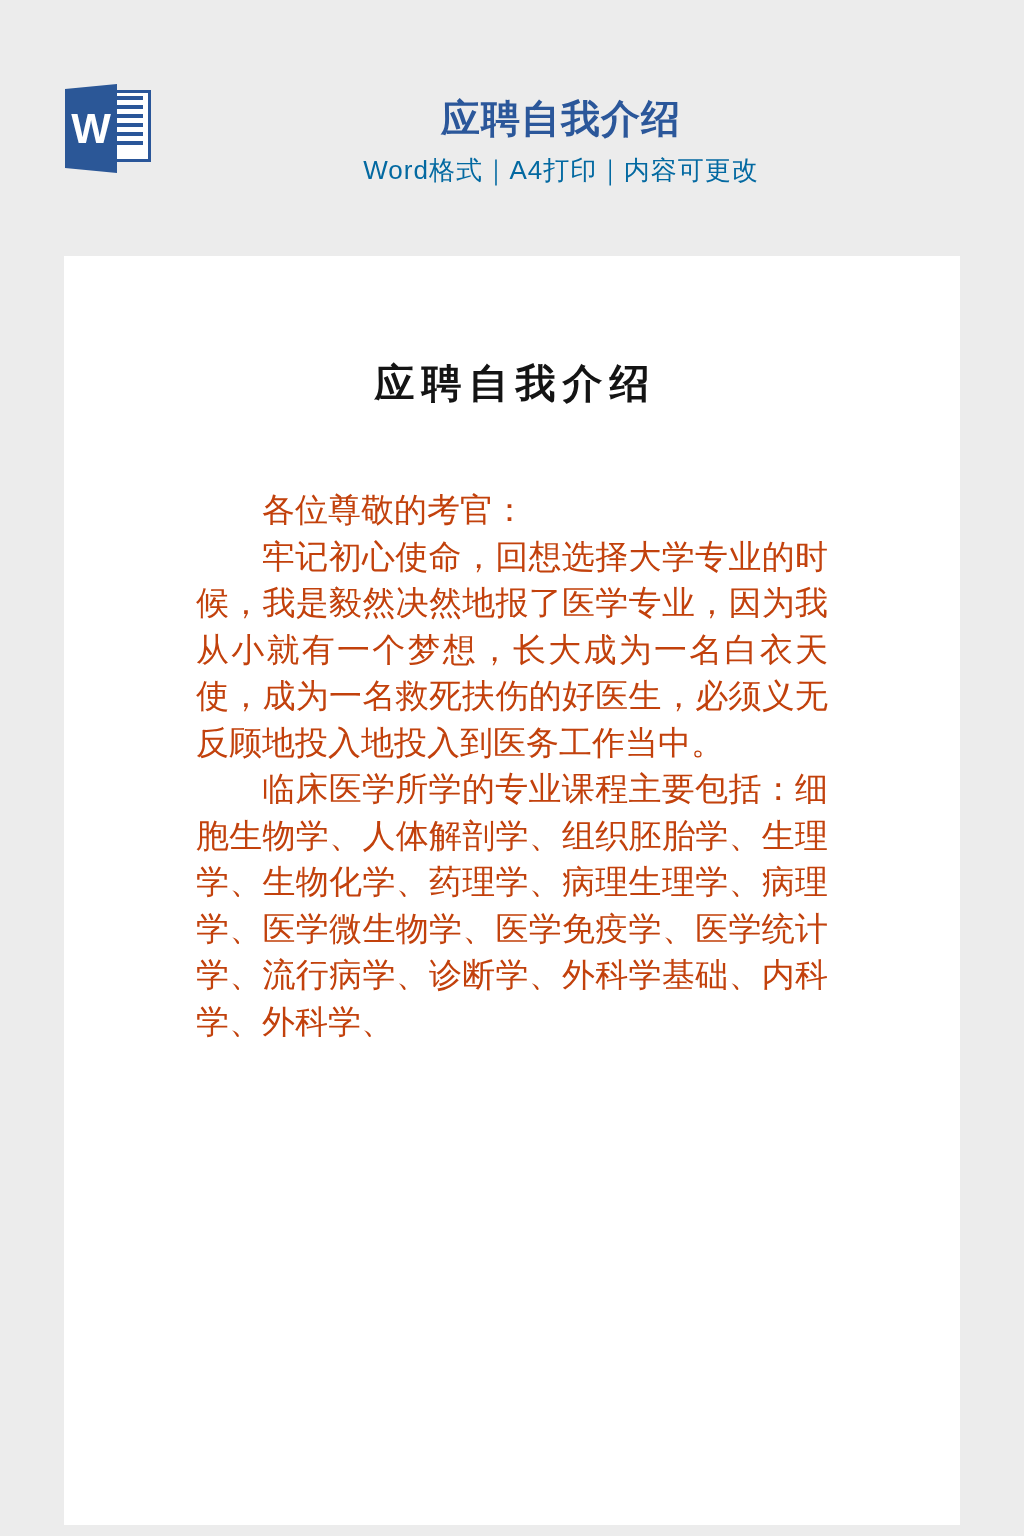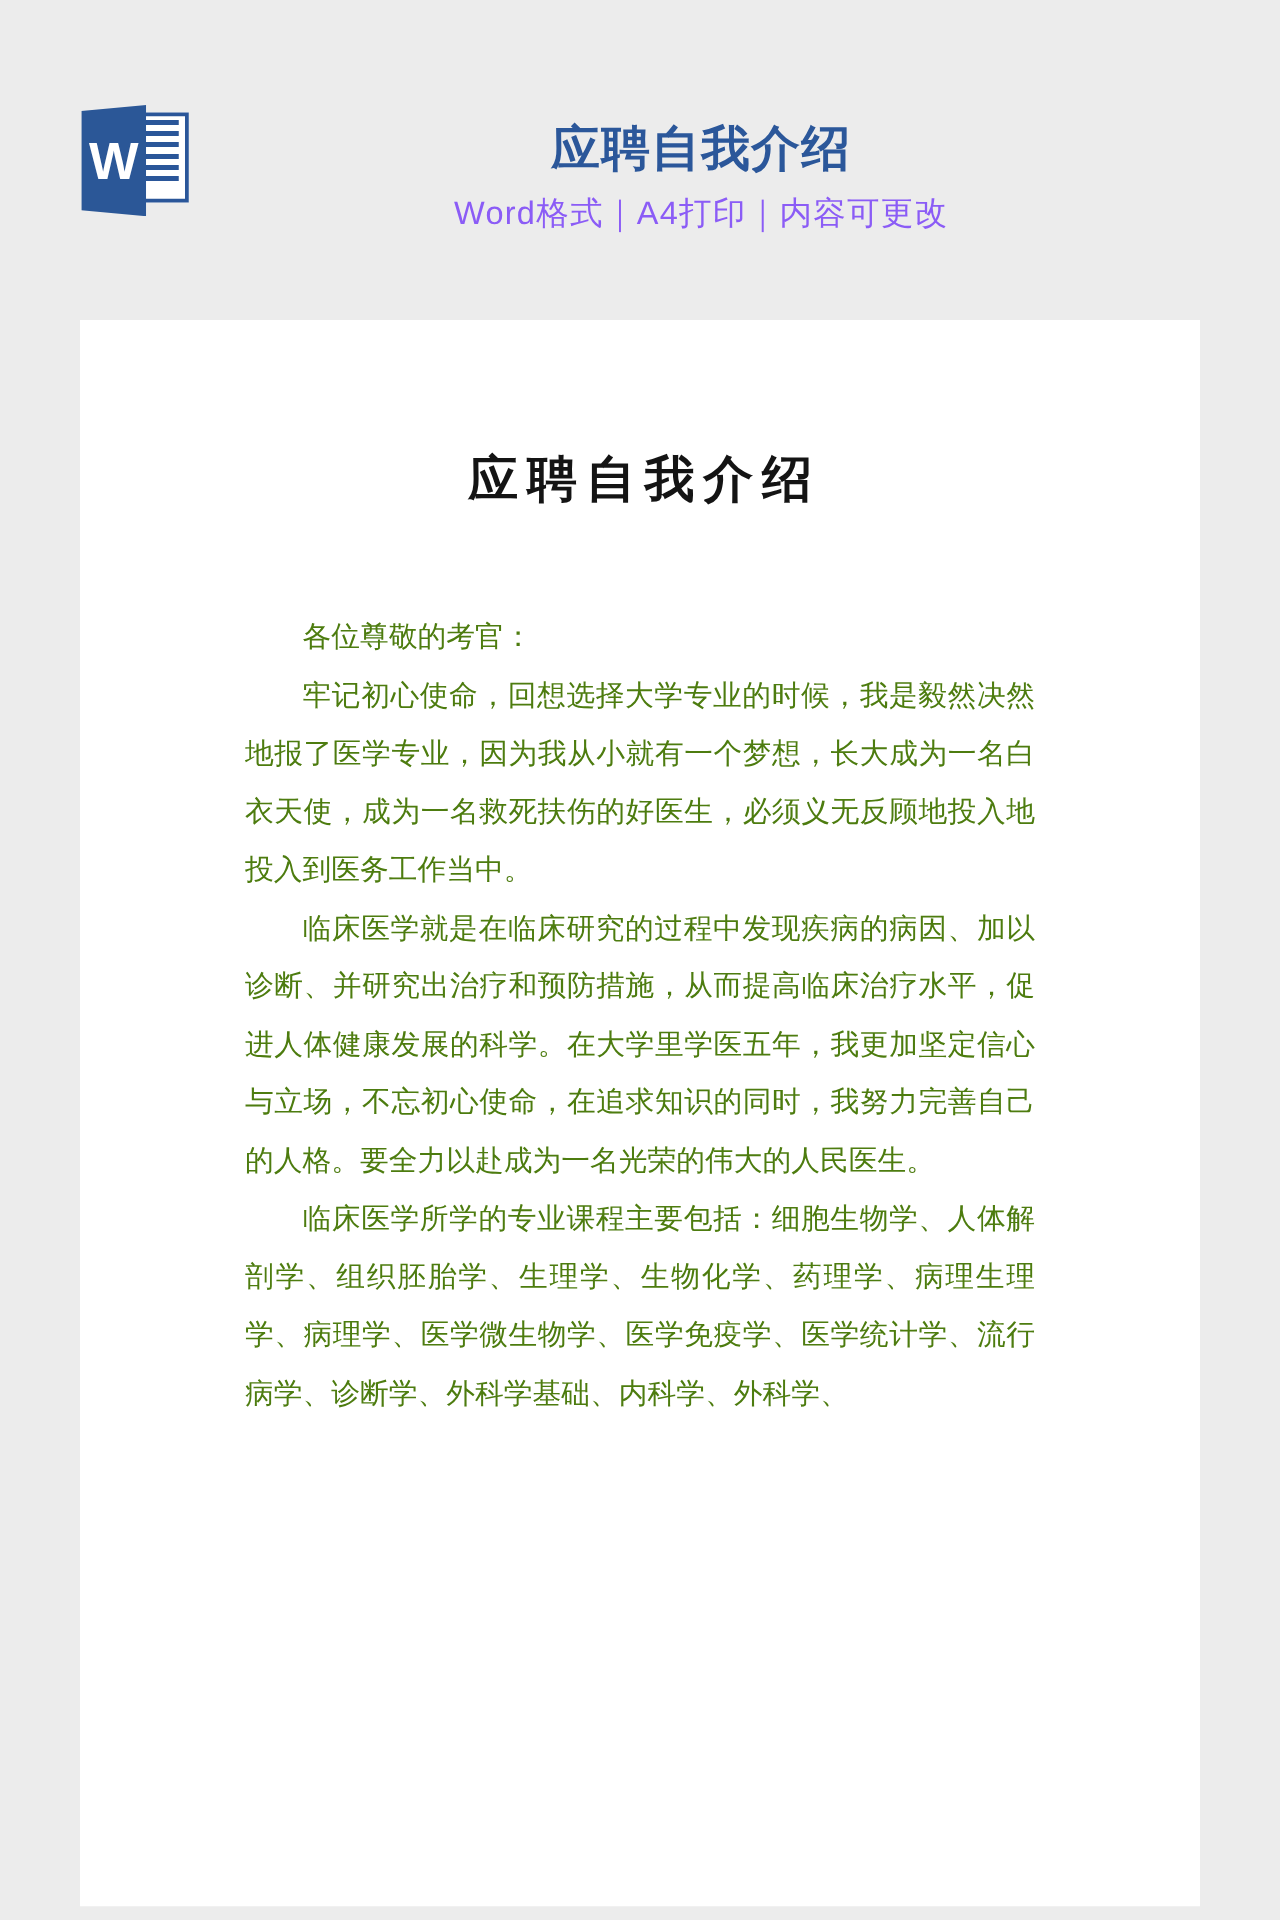--- a/index.html
+++ b/index.html
@@ -55,21 +55,21 @@
     font-size: 39px;
     font-weight: bold;
     color: #2b579a;
     letter-spacing: 1px;
   }
   .header-subtitle {
     position: absolute;
     left: 98px; right: 0; top: 153px;
     text-align: center;
     font-size: 26px;
-    color: #8b5cf6;
+    color: #0369a1;
     letter-spacing: 1px;
   }
 
   
   .page {
     position: absolute;
     left: 64px; top: 256px;
     width: 896px; height: 1269px;
     background: #ffffff;
   }
@@ -83,23 +83,23 @@
     font-weight: 600;
     letter-spacing: 7px;
     text-indent: 7px;
     color: #141414;
   }
   .doc-body {
     position: absolute;
     left: 132px; top: 231px;
     width: 632px;
     font-family: "DejaVu Serif", "Liberation Serif", serif;
-    font-size: 23px;
+    font-size: 33px;
     line-height: 46.5px;
-    color: #4d7c0f;
+    color: #c2410c;
     text-align: justify;
   }
   .doc-body p {
     margin: 0;
     text-indent: 2em;
   }
 
   
   .watermark {
     position: absolute;
@@ -129,19 +129,18 @@
   </div>
 
   <h1 class="header-title">应聘自我介绍</h1>
   <div class="header-subtitle">Word格式｜A4打印｜内容可更改</div>
 
   <div class="page">
     <h2 class="doc-title">应聘自我介绍</h2>
     <div class="doc-body">
         <p>各位尊敬的考官：</p>
         <p>牢记初心使命，回想选择大学专业的时候，我是毅然决然地报了医学专业，因为我从小就有一个梦想，长大成为一名白衣天使，成为一名救死扶伤的好医生，必须义无反顾地投入地投入到医务工作当中。</p>
-        <p>临床医学就是在临床研究的过程中发现疾病的病因、加以诊断、并研究出治疗和预防措施，从而提高临床治疗水平，促进人体健康发展的科学。在大学里学医五年，我更加坚定信心与立场，不忘初心使命，在追求知识的同时，我努力完善自己的人格。要全力以赴成为一名光荣的伟大的人民医生。</p>
         <p>临床医学所学的专业课程主要包括：细胞生物学、人体解剖学、组织胚胎学、生理学、生物化学、药理学、病理生理学、病理学、医学微生物学、医学免疫学、医学统计学、流行病学、诊断学、外科学基础、内科学、外科学、</p>
       </div>
   </div>
 
 
 </div>
 
 </body></html>

